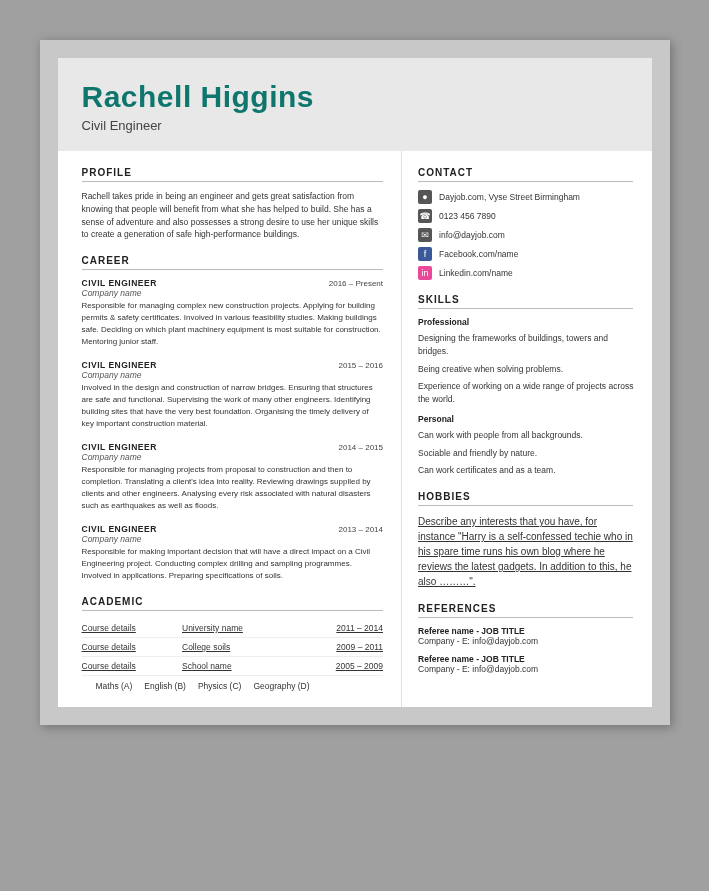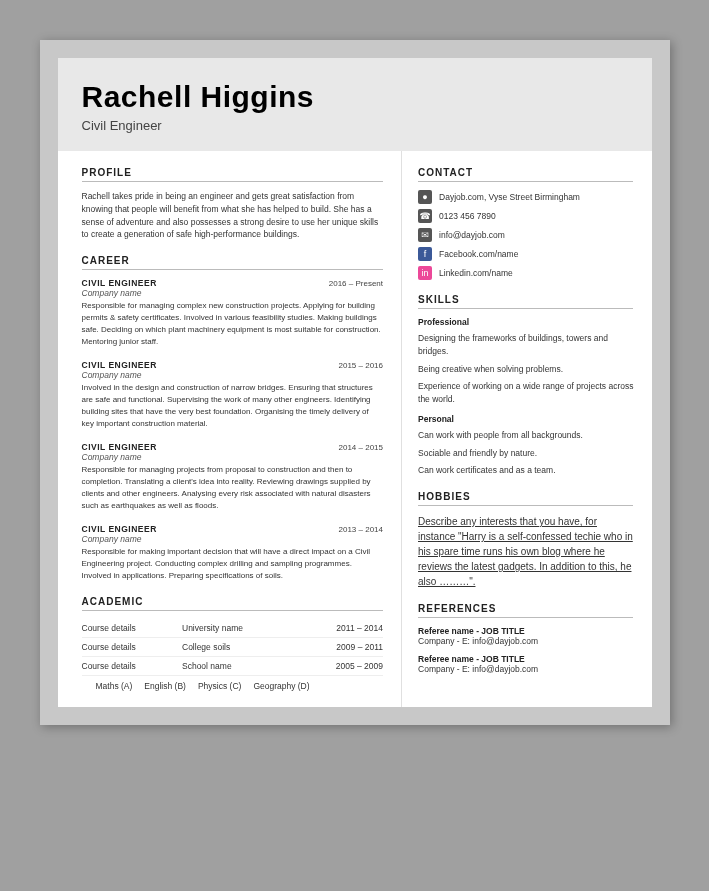--- a/index.html
+++ b/index.html
@@ -24,21 +24,21 @@
     }
     
     .header {
       background: #e8e8e8;
       padding: 22px 24px 18px 24px;
       margin-bottom: 0;
     }
     .header-name {
       font-size: 30px;
       font-weight: bold;
-      color: #000000;
+      color: #0f766e;
       letter-spacing: 0.5px;
     }
     .header-title {
       font-size: 13px;
       color: #444;
       margin-top: 4px;
     }
     
     .content {
       display: flex;
@@ -104,21 +104,21 @@
     
     .academic-row {
       display: flex;
       justify-content: space-between;
       font-size: 8.5px;
       color: #333;
       padding: 4px 0;
       border-bottom: 1px solid #eee;
     }
     .academic-row:last-of-type { border-bottom: none; }
-    .academic-col { flex: 1; }
+    .academic-col { flex: 1; text-decoration: underline; }
     .academic-col.right { text-align: right; }
     .gcse-row {
       display: flex;
       font-size: 8.5px;
       color: #333;
       padding-top: 5px;
       gap: 12px;
       margin-left: 14px;
     }
     

